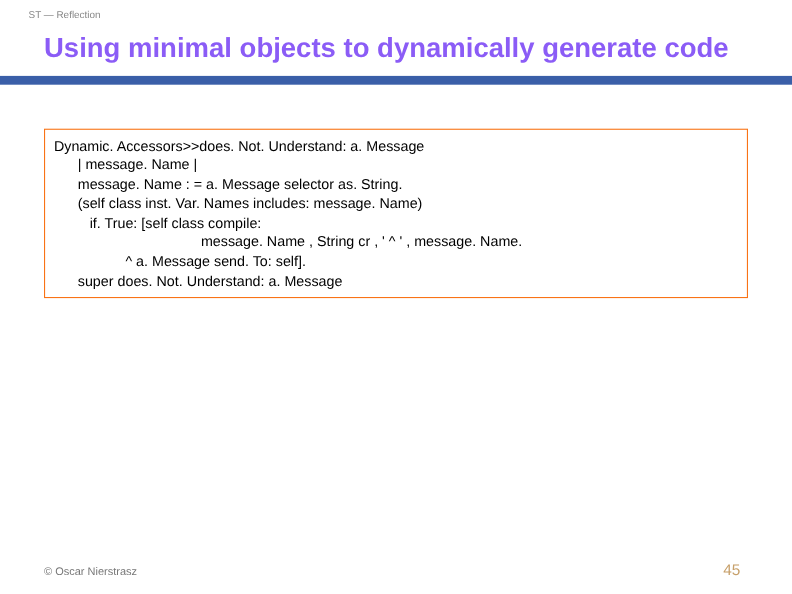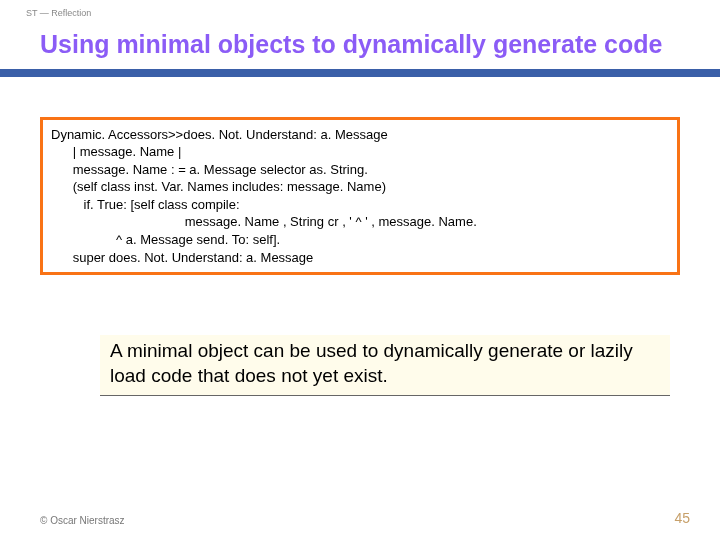--- a/index.html
+++ b/index.html
@@ -28,21 +28,21 @@
     .blue-bar {
       margin-top: 10px;
       height: 8px;
       background: #3a5fa8;
       width: 100%;
     }
     .content {
       padding: 40px 40px 0 40px;
     }
     .code-box {
-      border: 3px solid #f97316;
+      border: 1px solid #f97316;
       padding: 6px 8px 6px 8px;
       font-size: 13px;
       line-height: 1.35;
       color: #000;
       font-family: Arial, Helvetica, sans-serif;
       white-space: pre;
     }
     .callout-wrap {
       margin-top: 60px;
       padding-left: 60px;
@@ -53,21 +53,21 @@
       padding: 4px 10px 6px 10px;
       font-size: 19px;
       line-height: 1.3;
       color: #000;
       width: 570px;
     }
     .footer {
       position: absolute;
       bottom: 14px;
       left: 40px;
-      right: 30px;
+      right: 47px;
       font-size: 10px;
       color: #777;
       display: flex;
       justify-content: space-between;
       align-items: flex-end;
     }
     .page-num {
       color: #c7a06a;
       font-size: 14px;
     }
@@ -86,21 +86,18 @@
 <div class="content">
   <div class="code-box"><span>Dynamic. Accessors&gt;&gt;does. Not. Understand: a. Message</span>
 <span>      | message. Name |</span>
 <span>      message. Name : = a. Message selector as. String.</span>
 <span>      (self class inst. Var. Names includes: message. Name)</span>
 <span>         if. True: [self class compile:</span>
 <span>                                     message. Name , String cr , ' ^ ' , message. Name.</span>
 <span>                  ^ a. Message send. To: self].</span>
 <span>      super does. Not. Understand: a. Message</span></div>
 
-  <div class="callout-wrap">
-    <div class="callout">A minimal object can be used to dynamically generate or lazily load code that does not yet exist.</div>
-  </div>
 </div>
 
 <div class="footer">
   <span>© Oscar Nierstrasz</span>
   <span class="page-num">45</span>
 </div>
 
 </body></html>

